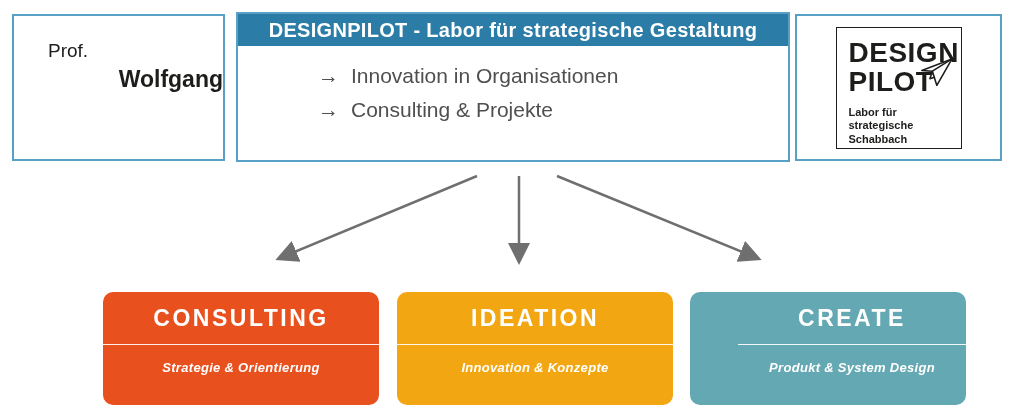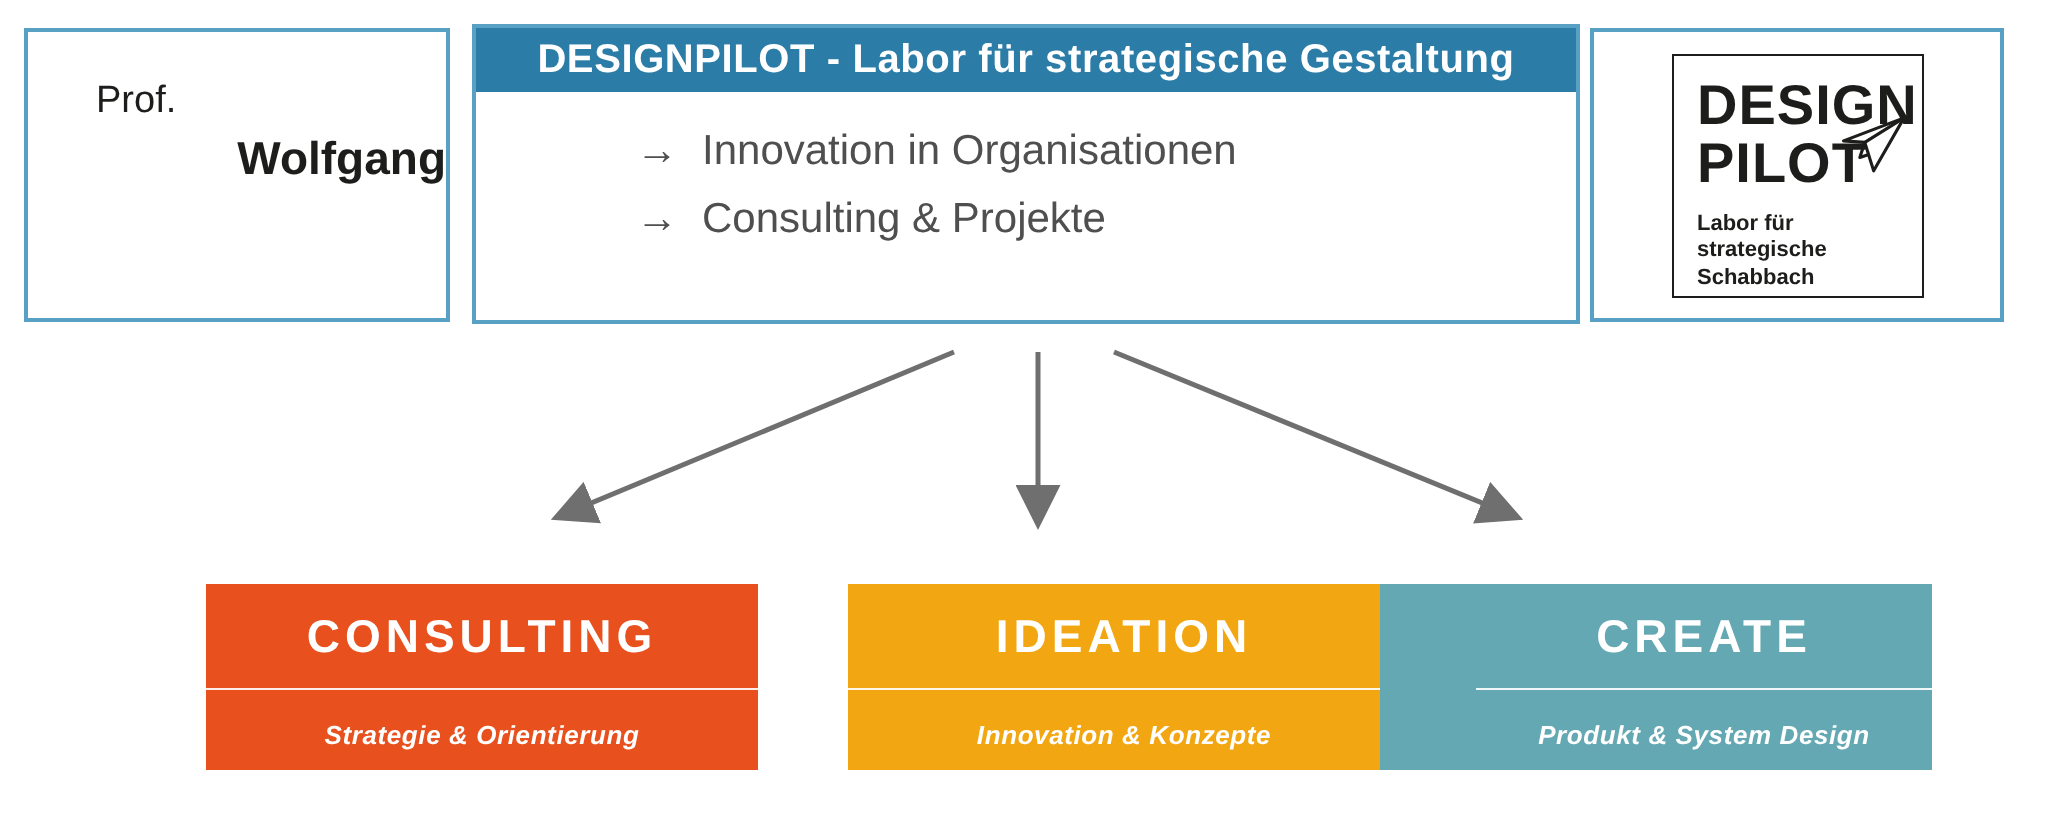--- a/index.html
+++ b/index.html
@@ -108,23 +108,24 @@
     left: 0; top: 0;
     width: 1024px; height: 418px;
     pointer-events: none;
   }
 
   
   .flow-box {
     position: absolute;
     top: 292px;
     width: 276px;
-    height: 93px;
+    height: 113px;
     color: #ffffff;
     text-align: center;
+    border-radius: 10px;
   }
   .flow-box .flow-title {
     height: 52px;
     display: flex;
     align-items: center;
     justify-content: center;
     font-size: 23px;
     font-weight: 700;
     letter-spacing: 2.5px;
   }
@@ -137,21 +138,21 @@
     height: 44px;
     display: flex;
     align-items: center;
     justify-content: center;
     font-size: 13px;
     font-style: italic;
     font-weight: 600;
     letter-spacing: 0.3px;
   }
   .flow-box-1 { left: 103px; }
-  .flow-box-2 { left: 397px; margin-left: 27px; }
+  .flow-box-2 { left: 397px; }
   .flow-box-3 { left: 690px; padding-left: 48px; }
 </style>
 </head>
 <body>
 
 <div class="stage">
 
   <div class="card professor-card">
     <div class="prefix">Prof.</div>
     <div class="name-line">Wolfgang</div>

